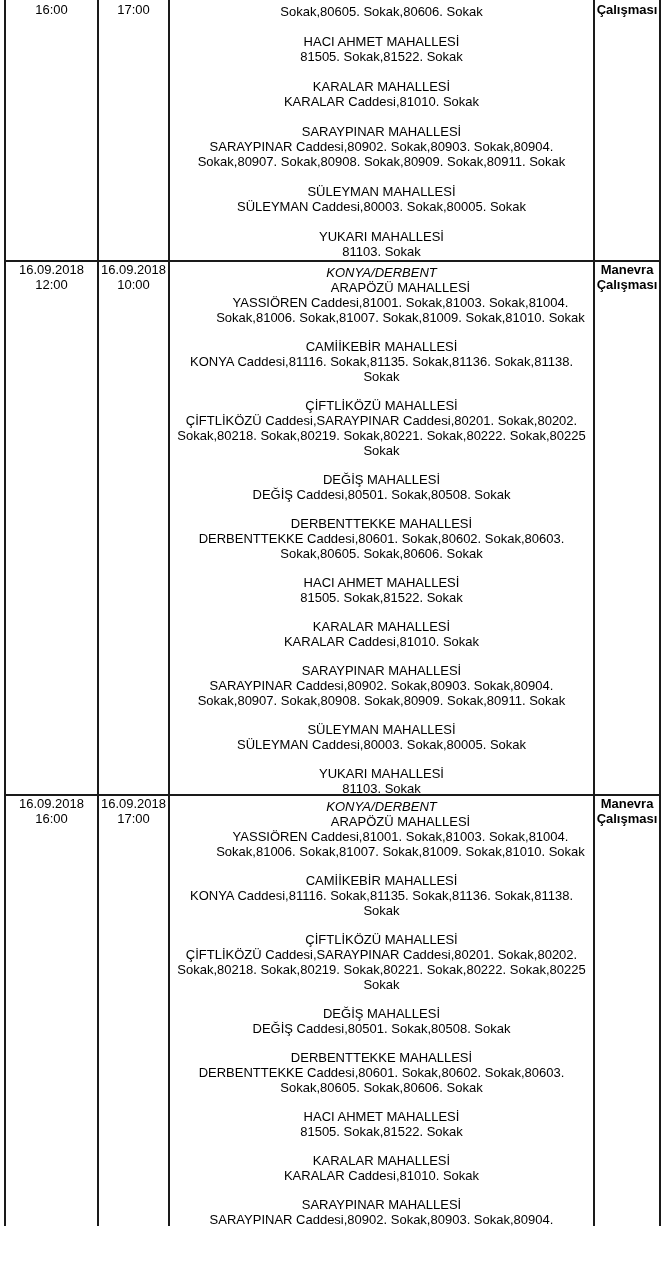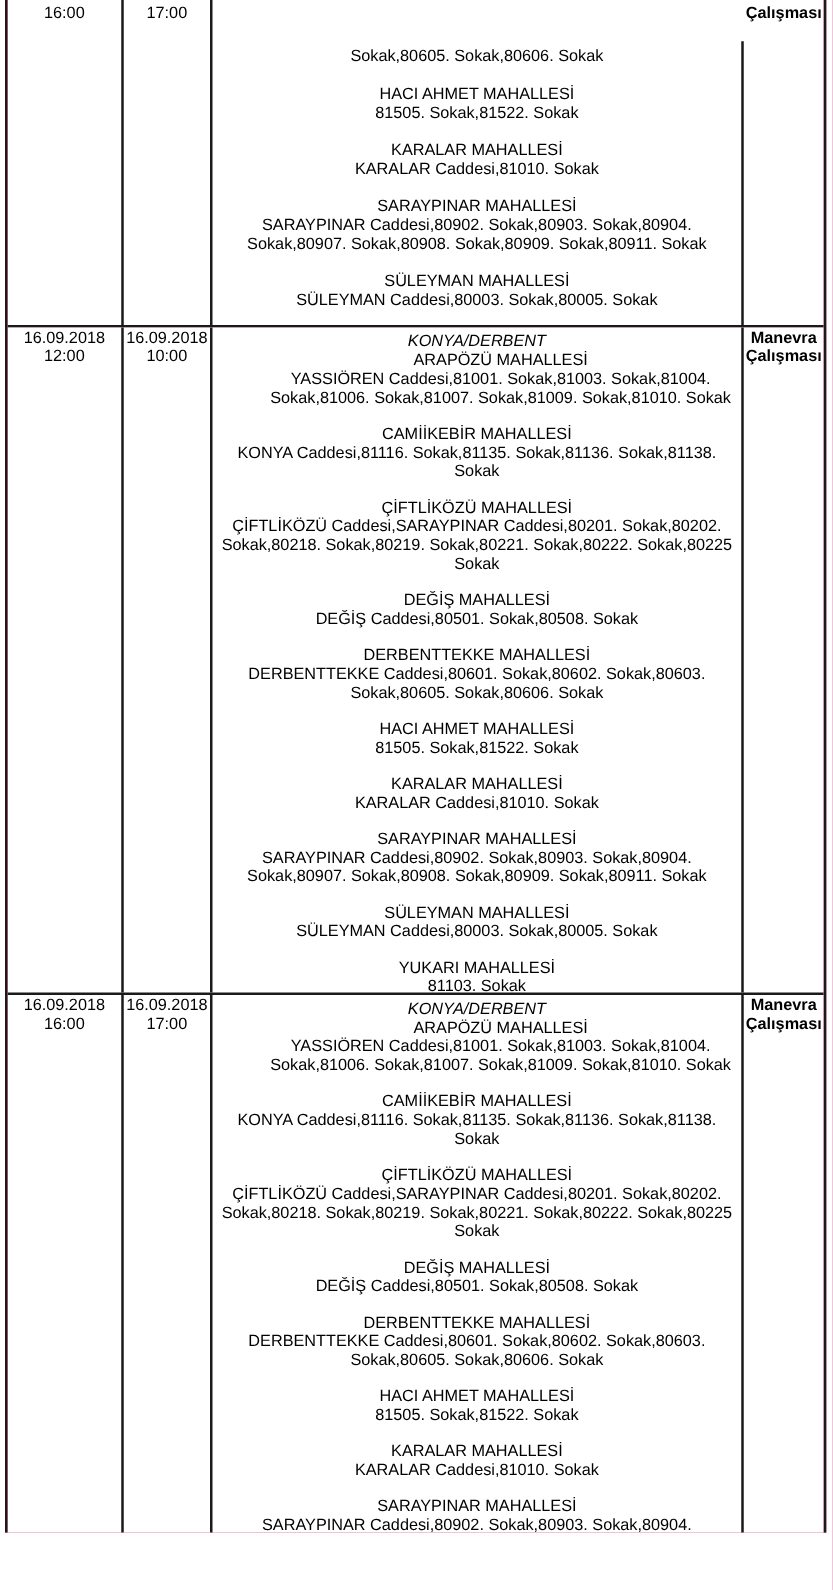--- a/index.html
+++ b/index.html
@@ -11,21 +11,21 @@
   }
   body { position: relative; overflow: hidden; }
 
   .table-clip {
     position: absolute;
     left: 4px; top: 0;
     width: 657px; height: 1226px;
     overflow: hidden;
     border-left: 2px solid #1a1a1a;
     border-right: 2px solid #1a1a1a;
-    background: #be185d;
+    background: #bef264;
   }
 
   .trow {
     display: grid;
     grid-template-columns: 93px 71px 425px 64px;
     border-bottom: 2px solid #1a1a1a;
     background: #ffffff;
   }
   .trow.partial { height: 262px; }
   .trow.full    { height: 534px; }
@@ -49,21 +49,21 @@
   .trow.partial .cell.time,
   .trow.partial .cell.reason {
     justify-content: flex-start;
     padding-top: 2px;
   }
 
   .cell.details {
     text-align: center;
     padding: 3px 1px 0 1px;
   }
-  .trow.partial .cell.details { padding-top: 4px; margin-top: 33px; }
+  .trow.partial .cell.details { padding-top: 4px; }
 
   .region {
     font-style: italic;
   }
   .section { margin-top: 14px; }
   .section:first-child { margin-top: 0; }
   .region + .section { margin-top: 0; padding-left: 38px; }
   .trow.partial .section { margin-top: 15px; }
   .trow.partial .section:first-child { margin-top: 0; }
 </style>

